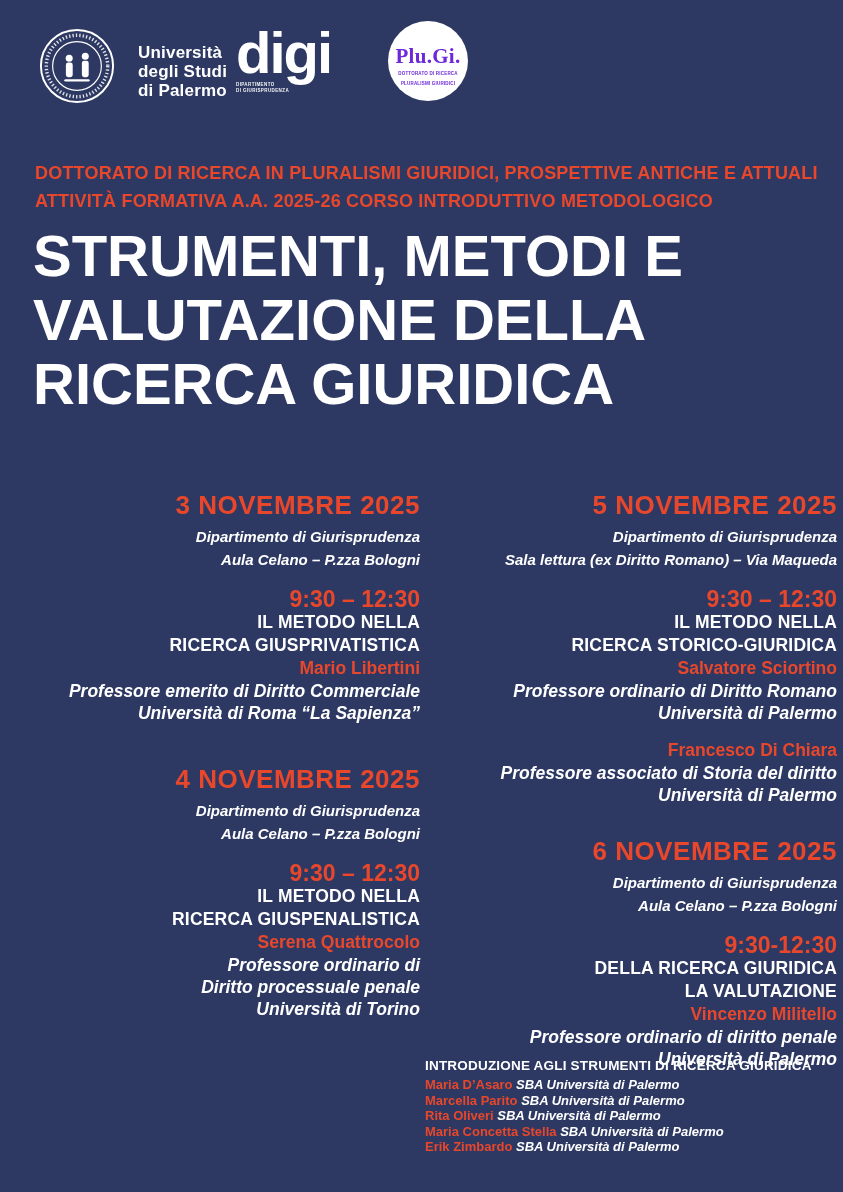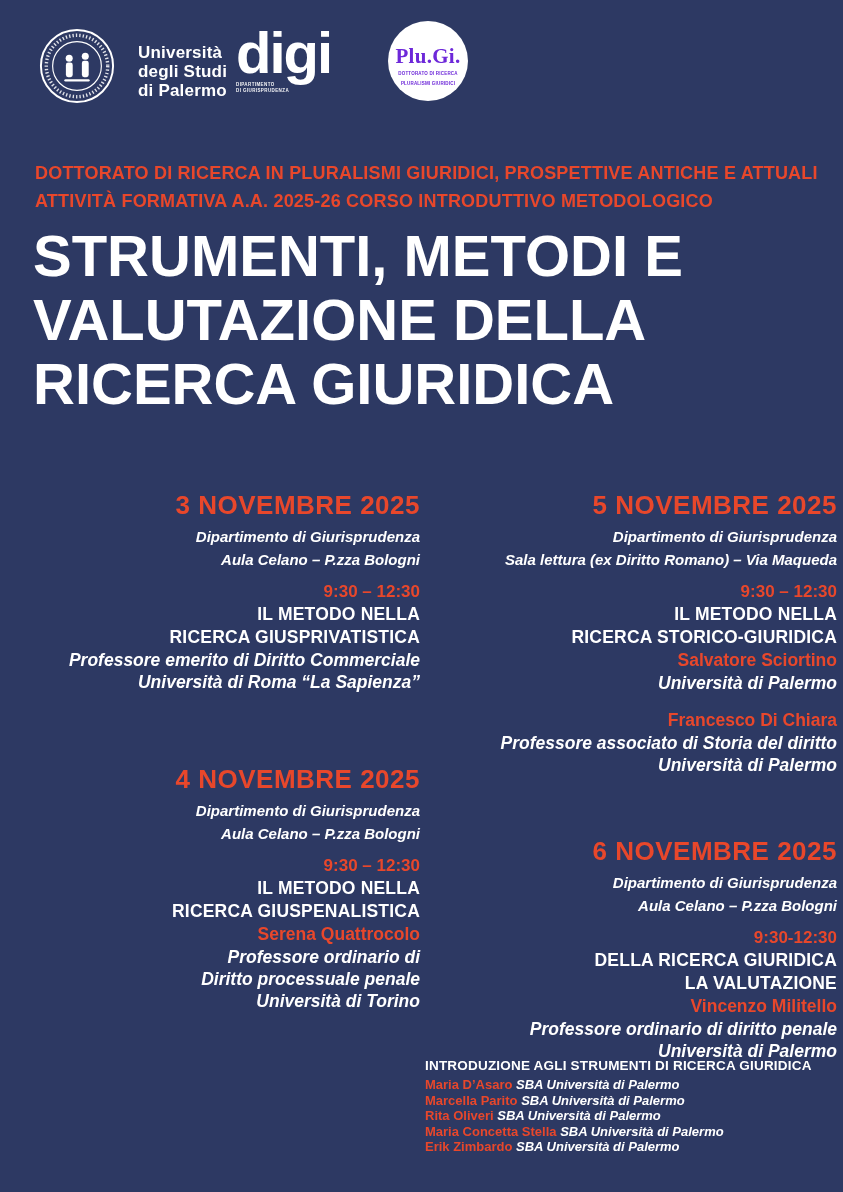--- a/index.html
+++ b/index.html
@@ -26,21 +26,21 @@
     font-size:58px;line-height:64px;letter-spacing:0;}
   
   .session{position:absolute;color:#fff;text-align:right;}
   #s0{left:35px;top:490px;width:385px;}
   #s1{left:425px;top:490px;width:412px;}
   #s2{left:35px;top:764px;width:385px;}
   #s3{left:425px;top:836px;width:412px;}
   .date{color:#e8472b;font-size:26px;font-weight:800;line-height:30px;
     letter-spacing:.5px;margin-bottom:5px;}
   .venue{font-size:15px;font-weight:700;line-height:23px;font-style:italic;}
-  .time{color:#e8472b;font-size:17px;font-weight:800;line-height:23px;margin-top:9px;}
+  .time{color:#e8472b;font-size:23px;font-weight:800;line-height:23px;margin-top:17px;}
   .topic{font-size:17.5px;font-weight:800;line-height:23px;letter-spacing:.2px;}
   .speaker{color:#e8472b;font-size:17.5px;font-weight:800;line-height:23px;}
   .role{font-size:17.5px;font-weight:700;font-style:italic;line-height:22px;}
   .speaker-block + .speaker-block{margin-top:15px;}
   
   .intro{position:absolute;left:425px;top:1058px;width:412px;}
   .intro-title{color:#fff;font-size:13.5px;font-weight:800;line-height:16px;
     letter-spacing:.2px;margin-bottom:3px;}
   .intro-line{font-size:13px;font-weight:700;line-height:15.5px;}
   .intro-name{color:#e8472b;}
@@ -93,34 +93,36 @@
   </div>
 
   <div class="session" id="s0">
     <div class="date">3 NOVEMBRE 2025</div>
     <div class="venue">Dipartimento di Giurisprudenza</div>
     <div class="venue">Aula Celano – P.zza Bologni</div>
     <div class="time">9:30 – 12:30</div>
     <div class="topic">IL METODO NELLA</div>
     <div class="topic">RICERCA GIUSPRIVATISTICA</div>
     <div class="speaker-block">
+      <div class="speaker">Mario Libertini</div>
       <div class="role">Professore emerito di Diritto Commerciale</div>
       <div class="role">Università di Roma “La Sapienza”</div>
     </div>
   </div>
 
   <div class="session" id="s1">
     <div class="date">5 NOVEMBRE 2025</div>
     <div class="venue">Dipartimento di Giurisprudenza</div>
     <div class="venue">Sala lettura (ex Diritto Romano) – Via Maqueda</div>
     <div class="time">9:30 – 12:30</div>
     <div class="topic">IL METODO NELLA</div>
     <div class="topic">RICERCA STORICO-GIURIDICA</div>
     <div class="speaker-block">
       <div class="speaker">Salvatore Sciortino</div>
+      <div class="role">Professore ordinario di Diritto Romano</div>
       <div class="role">Università di Palermo</div>
     </div>
     <div class="speaker-block">
       <div class="speaker">Francesco Di Chiara</div>
       <div class="role">Professore associato di Storia del diritto</div>
       <div class="role">Università di Palermo</div>
     </div>
   </div>
 
   <div class="session" id="s2">

